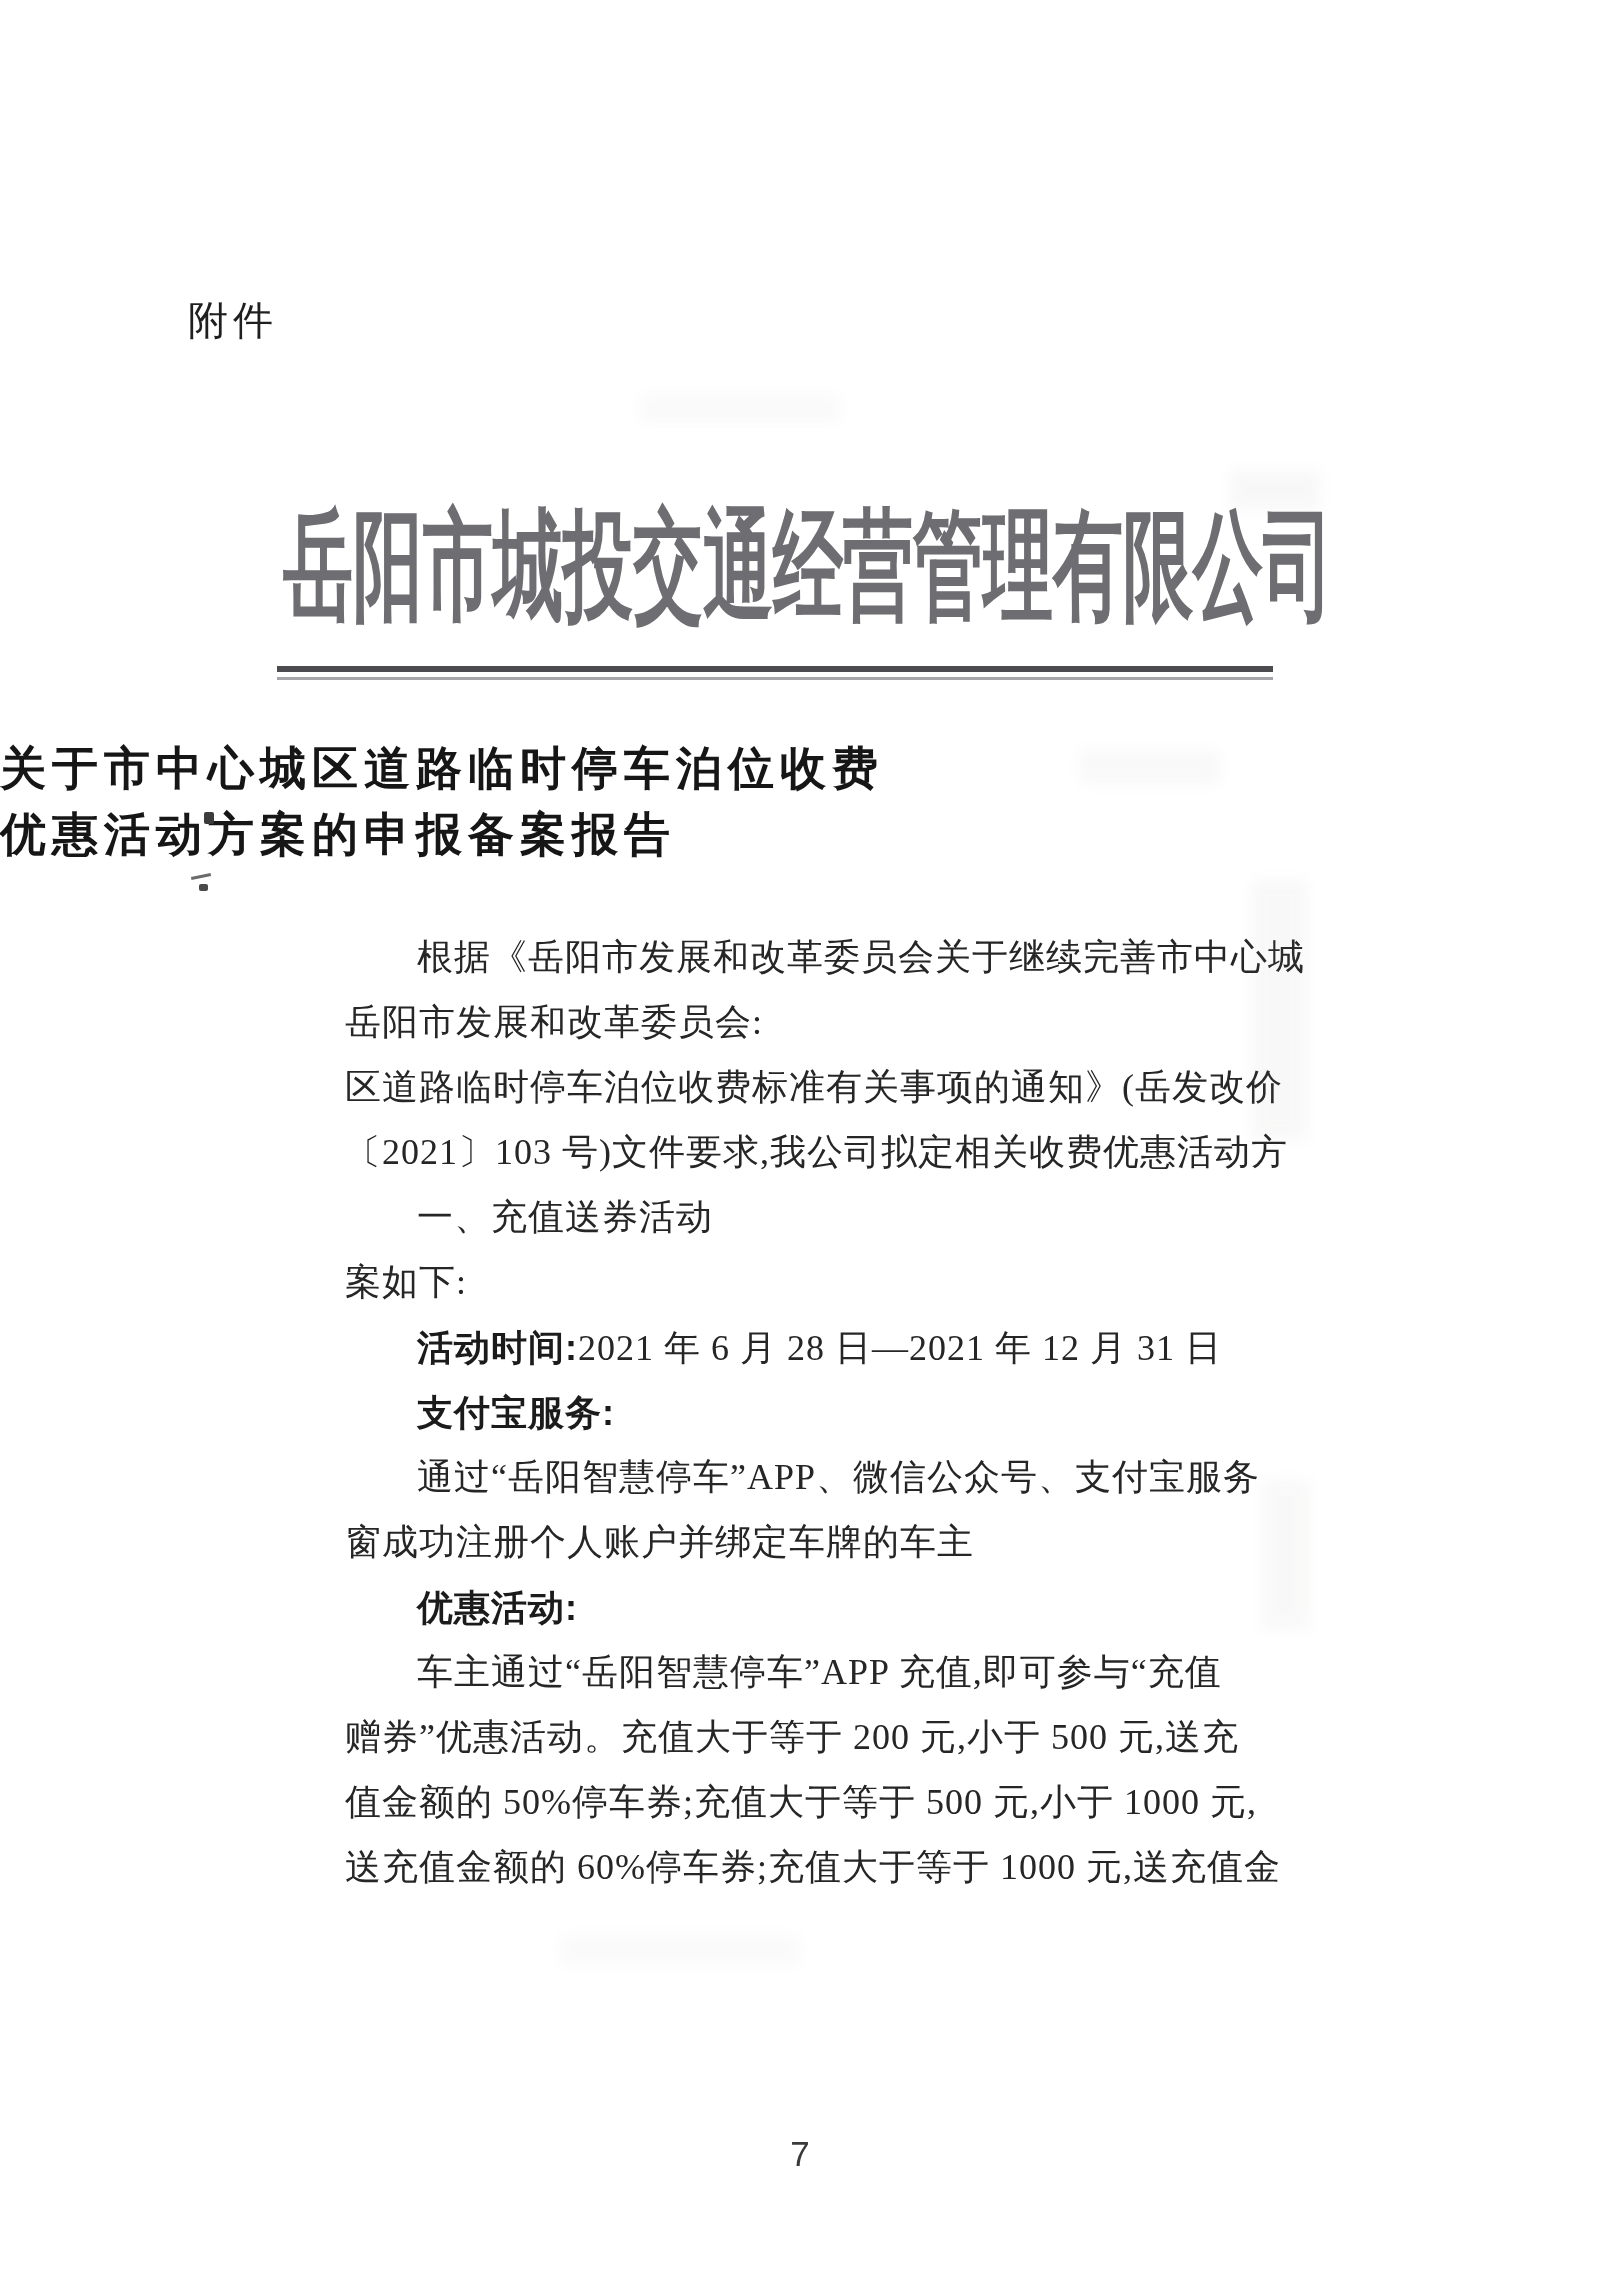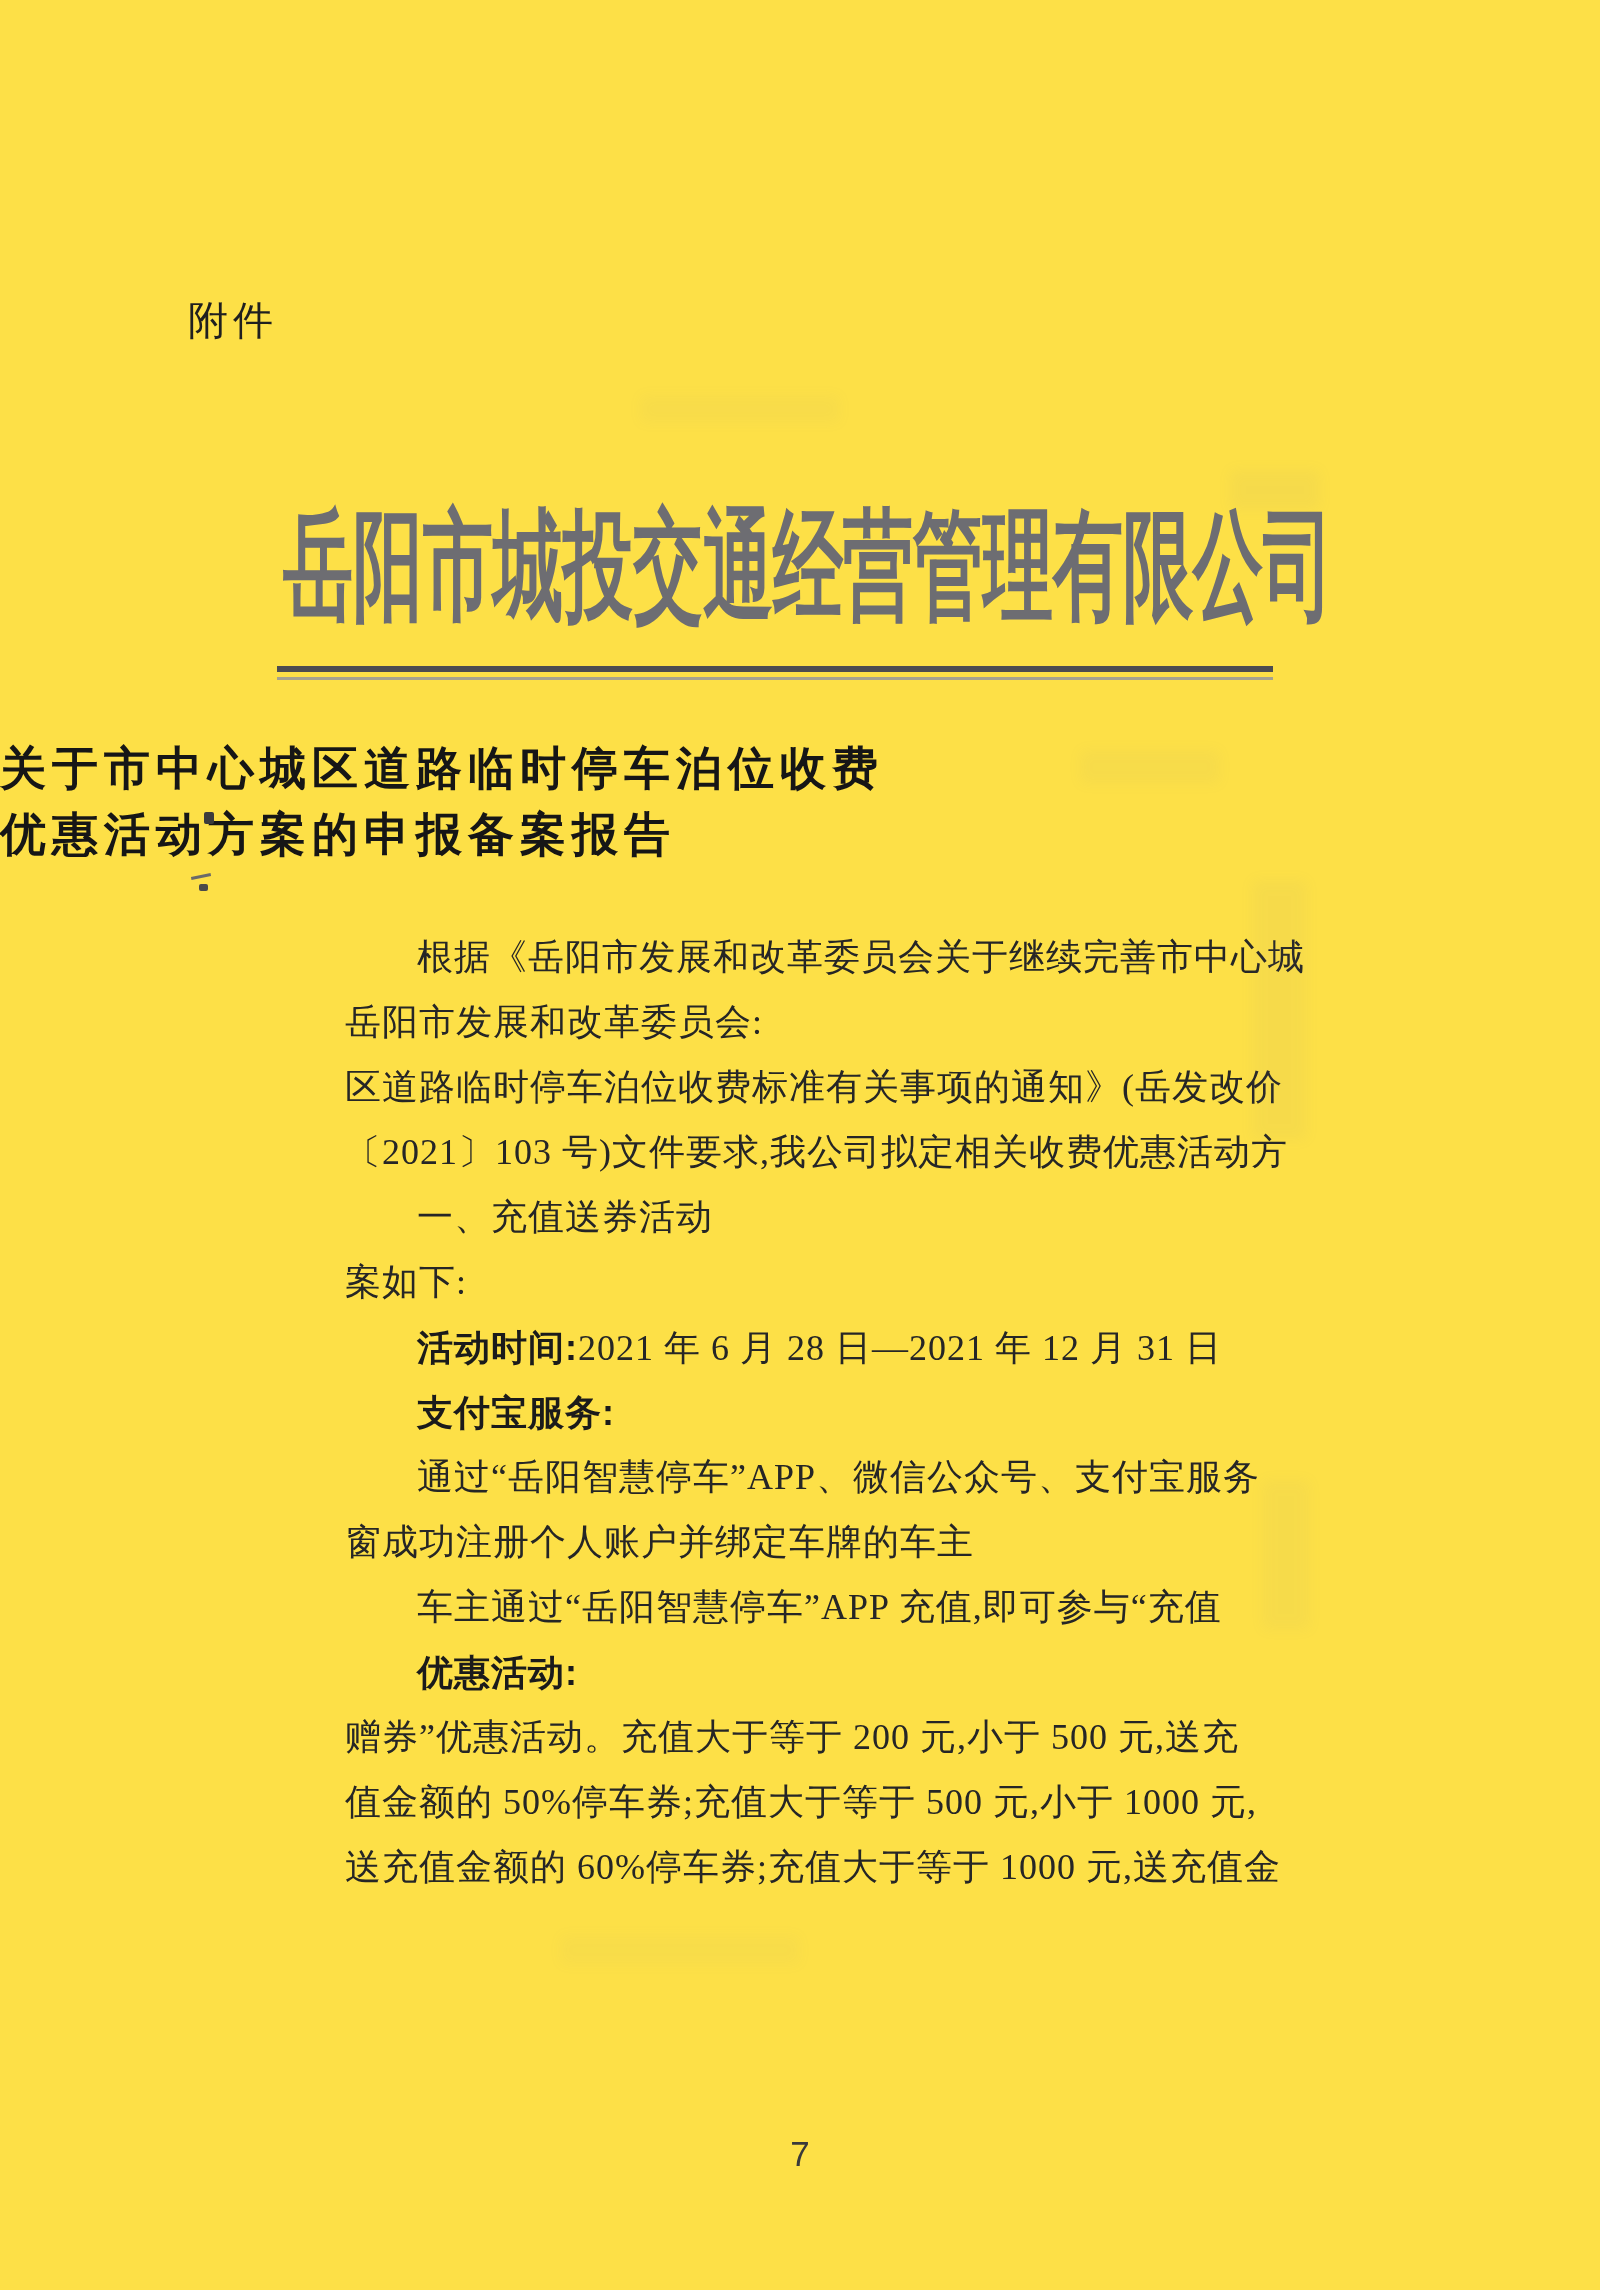--- a/index.html
+++ b/index.html
@@ -1,20 +1,20 @@
 <!DOCTYPE html>
 <html><head>
 <meta charset="utf-8">
 <style>
   html,body{margin:0;padding:0;background:#e8e8e6;}
   .page{
     position:relative;
     width:1600px;height:2290px;
     margin:0 auto;
-    background:#fde047;
+    background:#ffffff;
     overflow:hidden;
     font-family:"Liberation Serif","DejaVu Serif",serif;
     color:#262626;
   }
   .abs{position:absolute;}
   
   .attachment{
     left:188px;top:293px;
     font-size:40px;letter-spacing:5px;color:#1f1f1f;
     font-family:"Liberation Serif","DejaVu Serif",serif;
@@ -98,22 +98,22 @@
       <div class="body-line indent"><span>根据《岳阳市发展和改革委员会关于继续完善市中心城</span></div>
       <div class="body-line"><span>岳阳市发展和改革委员会:</span></div>
       <div class="body-line"><span>区道路临时停车泊位收费标准有关事项的通知》(岳发改价</span></div>
       <div class="body-line"><span>〔2021〕103 号)文件要求,我公司拟定相关收费优惠活动方</span></div>
       <div class="body-line indent"><span>一、充值送券活动</span></div>
       <div class="body-line"><span>案如下:</span></div>
       <div class="body-line indent"><span class="seg-bold">活动时间:</span><span>2021 年 6 月 28 日—2021 年 12 月 31 日</span></div>
       <div class="body-line indent"><span class="seg-bold">支付宝服务:</span></div>
       <div class="body-line indent"><span>通过“岳阳智慧停车”APP、微信公众号、支付宝服务</span></div>
       <div class="body-line"><span>窗成功注册个人账户并绑定车牌的车主</span></div>
+      <div class="body-line indent"><span class="seg-bold">优惠活动:</span></div>
       <div class="body-line indent"><span>车主通过“岳阳智慧停车”APP 充值,即可参与“充值</span></div>
-      <div class="body-line indent"><span class="seg-bold">优惠活动:</span></div>
       <div class="body-line"><span>赠券”优惠活动。充值大于等于 200 元,小于 500 元,送充</span></div>
       <div class="body-line"><span>值金额的 50%停车券;充值大于等于 500 元,小于 1000 元,</span></div>
       <div class="body-line"><span>送充值金额的 60%停车券;充值大于等于 1000 元,送充值金</span></div>
     </div>
 
   <div class="abs page-number">7</div>
 
   <div class="abs noise n1"></div>
   <div class="abs noise n2"></div>
   <div class="abs noise n3"></div>

